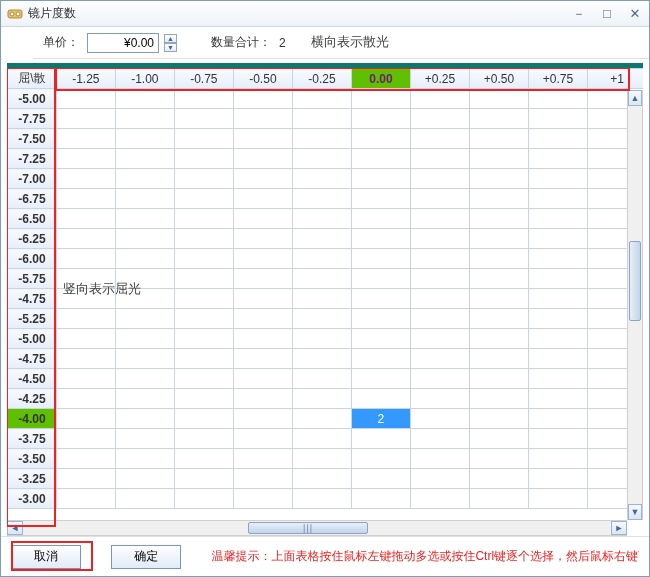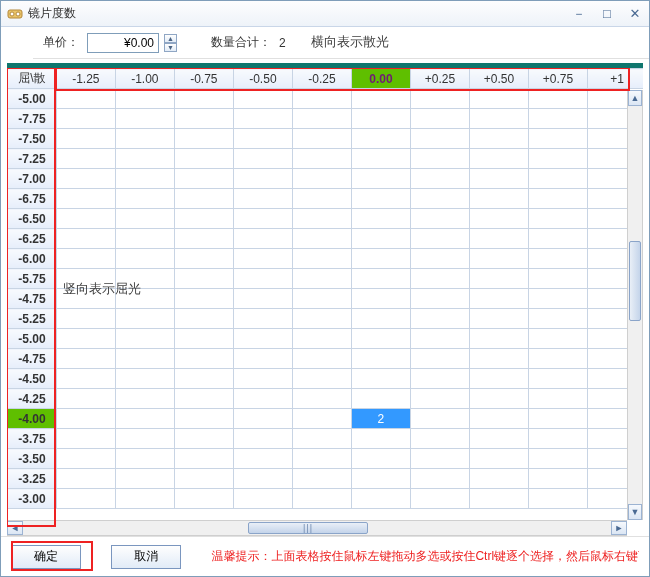--- a/index.html
+++ b/index.html
@@ -388,19 +388,19 @@
       <div class="hscroll-thumb">|||</div>
       <div class="hscroll-btn" style="right:-1px">►</div>
     </div>
     <span class="red-annot" style="left:56px; top:212px;">竖向表示屈光</span>
 
     <div class="red-box" style="left:48px; top:-1px; width:575px; height:24px;"></div>
     <div class="red-box" style="left:-1px; top:-1px; width:50px; height:460px;"></div>
   </div>
 
   <div class="footer">
+    <button class="btn">取消</button>
     <button class="btn">确定</button>
-    <button class="btn">取消</button>
     <span class="tip">温馨提示：上面表格按住鼠标左键拖动多选或按住Ctrl键逐个选择，然后鼠标右键可</span>
   </div>
 
   <div class="red-box" style="left:10px; bottom:5px; width:82px; height:30px;"></div>
 </div>
 
 </body></html>

